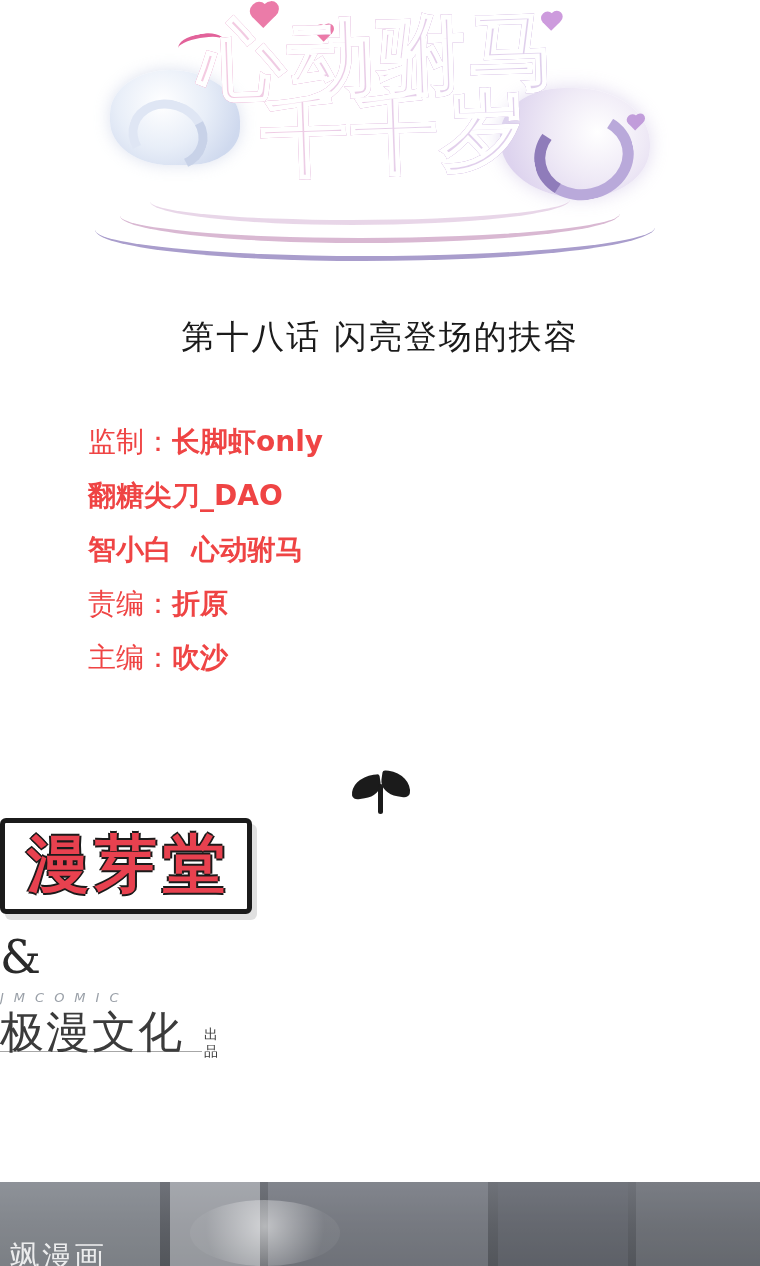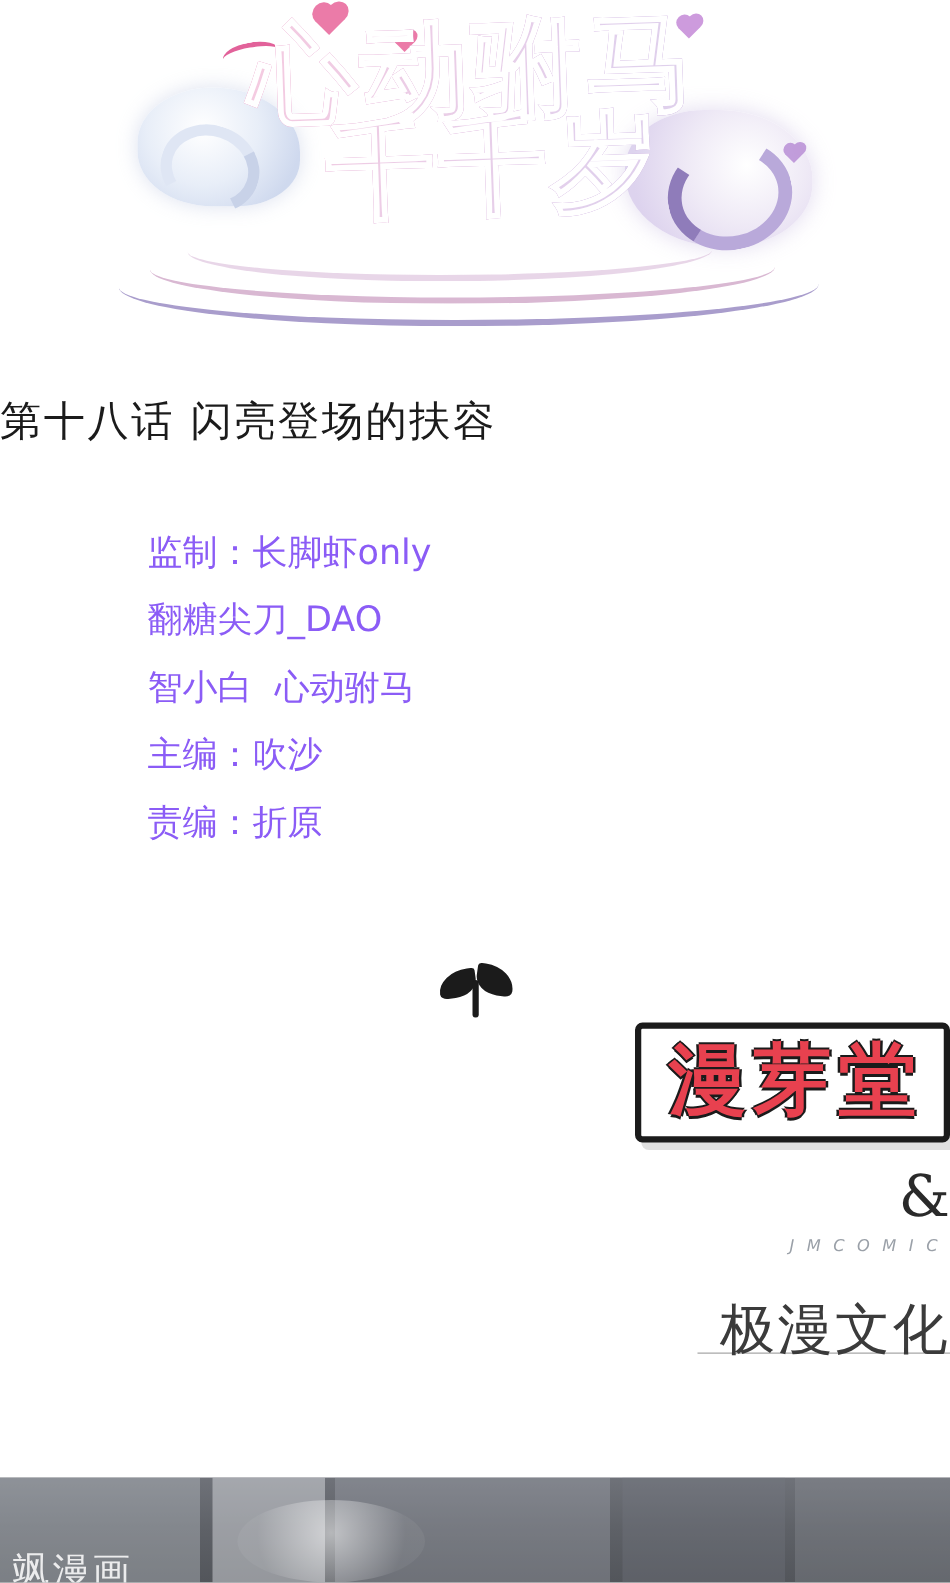--- a/index.html
+++ b/index.html
@@ -168,53 +168,53 @@
     border-radius: 50%;
     transform: rotate(-10deg);
   }
 
   
   .chapter-title {
     position: absolute;
     left: 0;
     top: 315px;
     width: 760px;
-    text-align: left;
+    text-align: center;
     font-family: "DejaVu Serif", serif;
     font-size: 33px;
     letter-spacing: 2px;
     color: #1b1b1b;
   }
 
   
   .credits {
     position: absolute;
     left: 0;
     top: 415px;
     width: 760px;
   }
   .credit-row {
     display: flex;
     justify-content: flex-start;
-    padding-left: 118px;
+    padding-left: 88px;
     font-family: "DejaVu Sans", sans-serif;
     font-size: 28px;
     line-height: 54px;
-    color: #8b5cf6;
+    color: #ef4444;
   }
   .credit-role { white-space: pre; }
-  .credit-name { white-space: pre; }
+  .credit-name { white-space: pre; font-weight: bold; }
 
   
   .logo-block {
     position: absolute;
     left: 0;
     top: 770px;
     width: 760px;
-    text-align: right;
+    text-align: left;
   }
   .sprout {
     position: relative;
     width: 70px;
     height: 44px;
     margin: 0 auto 4px auto;
   }
   .sprout .stem {
     position: absolute;
     left: 33px;
@@ -278,21 +278,20 @@
     letter-spacing: 10px;
     color: #9aa0a8;
     margin-bottom: -2px;
     font-style: italic;
   }
   .pub-main {
     font-family: "DejaVu Serif", serif;
     font-size: 44px;
     letter-spacing: 2px;
     color: #3b3b3b;
-    margin-top: 31px;
   }
   .pub-side {
     position: absolute;
     right: -34px;
     bottom: 2px;
     font-family: "DejaVu Serif", serif;
     font-size: 14px;
     line-height: 17px;
     color: #3b3b3b;
   }
@@ -377,26 +376,26 @@
     </div>
     <div class="credit-row">
     </div>
     <div class="credit-row">
       <span class="credit-name">翻糖尖刀_DAO</span>
     </div>
     <div class="credit-row">
       <span class="credit-name">智小白  心动驸马</span>
     </div>
     <div class="credit-row">
+      <span class="credit-role">责编：</span>
+      <span class="credit-name">折原</span>
+    </div>
+    <div class="credit-row">
       <span class="credit-role">主编：</span>
       <span class="credit-name">吹沙</span>
-    </div>
-    <div class="credit-row">
-      <span class="credit-role">责编：</span>
-      <span class="credit-name">折原</span>
     </div>
   </div>
 
   <div class="logo-block">
     <div class="sprout">
       <div class="leaf-l"></div>
       <div class="leaf-r"></div>
       <div class="stem"></div>
     </div>
     <div class="studio-name">漫芽堂</div>

